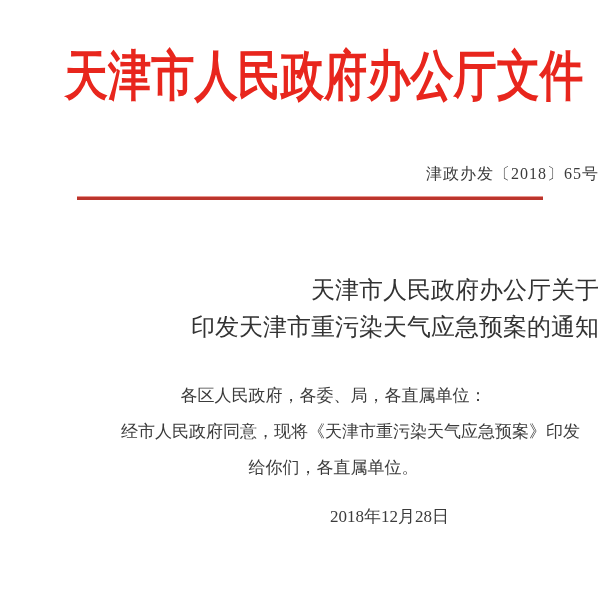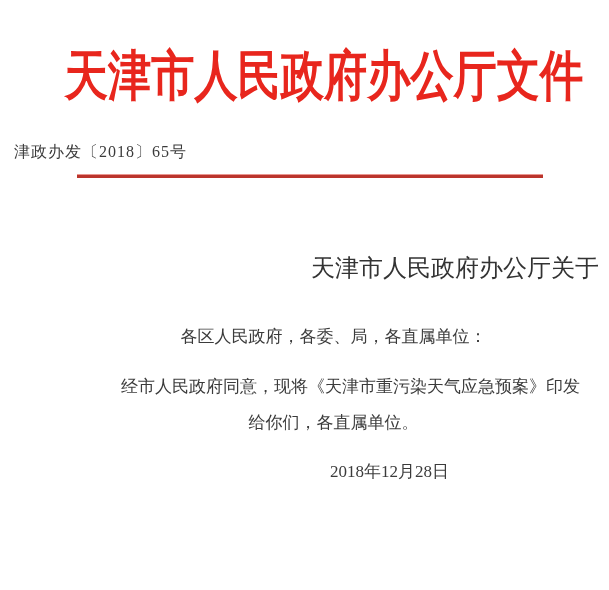--- a/index.html
+++ b/index.html
@@ -28,23 +28,23 @@
     font-weight: bold;
     color: #e8261d;
     line-height: 64px;
     white-space: nowrap;
     transform: scaleX(0.8);
     transform-origin: 50% 50%;
   }
 
   
   .doc-number {
-    margin-top: 34px;
+    margin-top: 56px;
     padding-left: 14px;
-    text-align: left;
+    text-align: right;
     font-size: 16px;
     line-height: 20px;
     color: #3b3b3b;
     letter-spacing: 1px;
   }
 
   
   .red-line {
     margin: 12px 0 0 77px;
     width: 466px;
@@ -66,21 +66,20 @@
   .doc-body {
     margin-top: 32px;
     padding-left: 68px;
     font-size: 17px;
     line-height: 36px;
     color: #3b3b3b;
     text-align: center;
   }
   .doc-body .indent {
     text-indent: 2em;
-    margin-top: 14px;
   }
 
   
   .signature-block {
     margin-top: 14px;
     margin-left: auto;
     margin-right: 150px;
     width: fit-content;
     text-align: center;
     font-size: 17px;
@@ -96,20 +95,21 @@
   <div class="doc-header">
     <span class="stretch">天津市人民政府办公厅文件</span>
   </div>
 
   <div class="doc-number">津政办发〔2018〕65号</div>
 
   <div class="red-line"></div>
 
   <div class="doc-title">
     <div>天津市人民政府办公厅关于</div>
+    <div>印发天津市重污染天气应急预案的通知</div>
   </div>
 
   <div class="doc-body">
     <div>各区人民政府，各委、局，各直属单位：</div>
     <div class="indent">经市人民政府同意，现将《天津市重污染天气应急预案》印发</div>
     <div>给你们，各直属单位。</div>
   </div>
 
   <div class="signature-block">
     <div>2018年12月28日</div>

